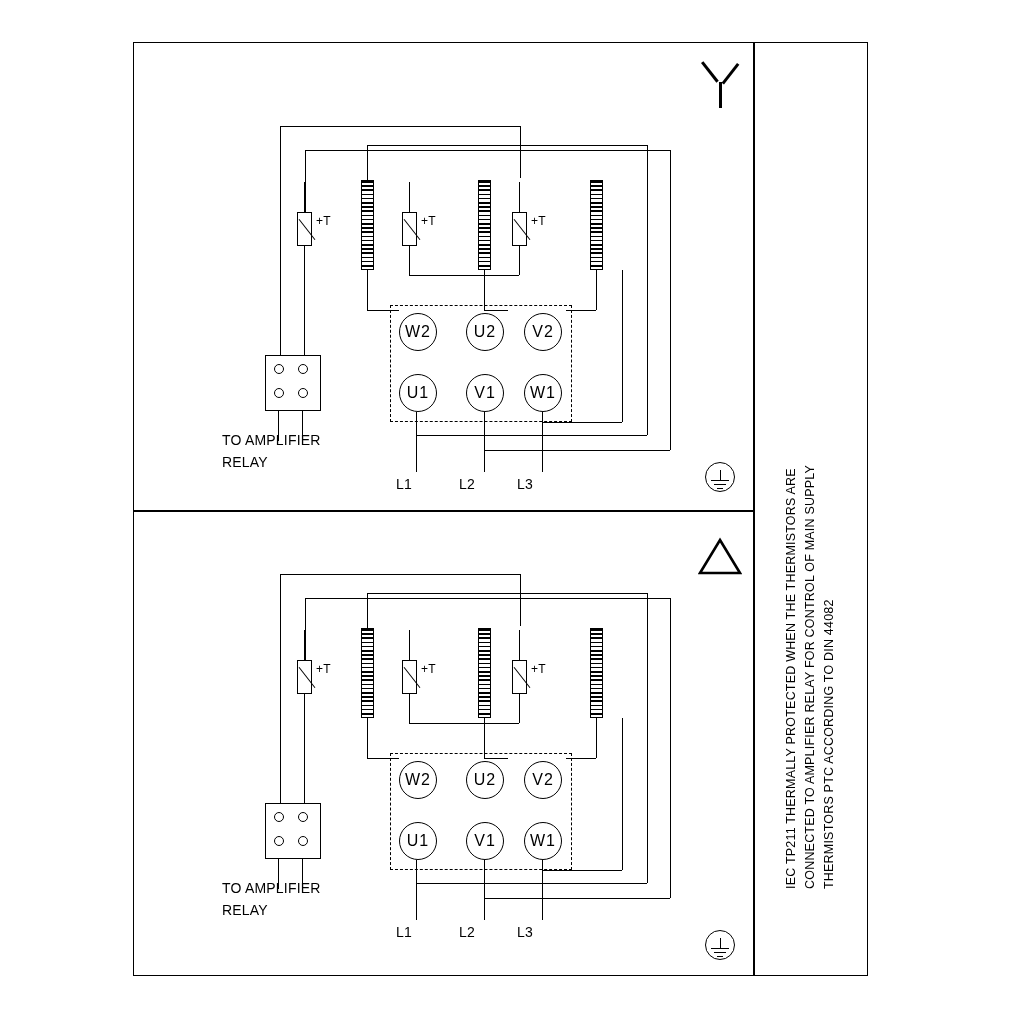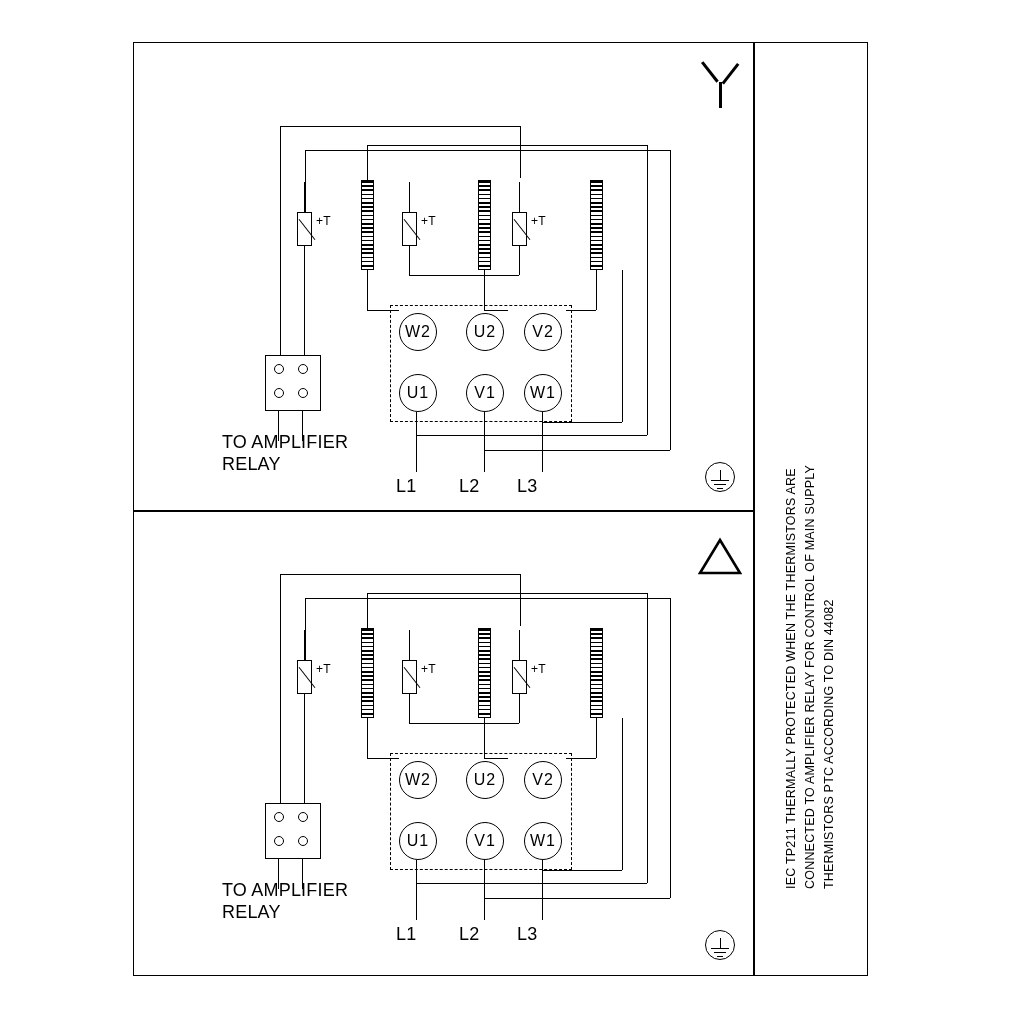--- a/index.html
+++ b/index.html
@@ -5,21 +5,21 @@
   html,body{margin:0;padding:0;background:#ffffff;}
   body{width:1024px;height:1024px;font-family:"Liberation Sans",sans-serif;color:#000;}
   #sheet{position:relative;width:1024px;height:1024px;}
 
   .line{position:absolute;background:#000;}
   .h{height:1px;}
   .v{width:1px;}
 
   .frame{position:absolute;border:1.5px solid #000;box-sizing:border-box;}
 
-  .lbl{position:absolute;font-size:18px;letter-spacing:.2px;white-space:nowrap;}
+  .lbl{position:absolute;font-size:14px;letter-spacing:.2px;white-space:nowrap;}
   .lbl.sm{font-size:12px;}
 
   
   .coil{position:absolute;width:13px;border:1px solid #000;background:
       repeating-linear-gradient(to bottom,#000 0px,#000 1.6px,#fff 1.6px,#fff 4.2px);
       box-sizing:border-box;}
 
   
   .therm{position:absolute;width:15px;height:34px;border:1px solid #000;background:#fff;box-sizing:border-box;}
   .therm:after{content:"";position:absolute;left:-5px;top:-5px;width:26px;height:1px;background:#000;

